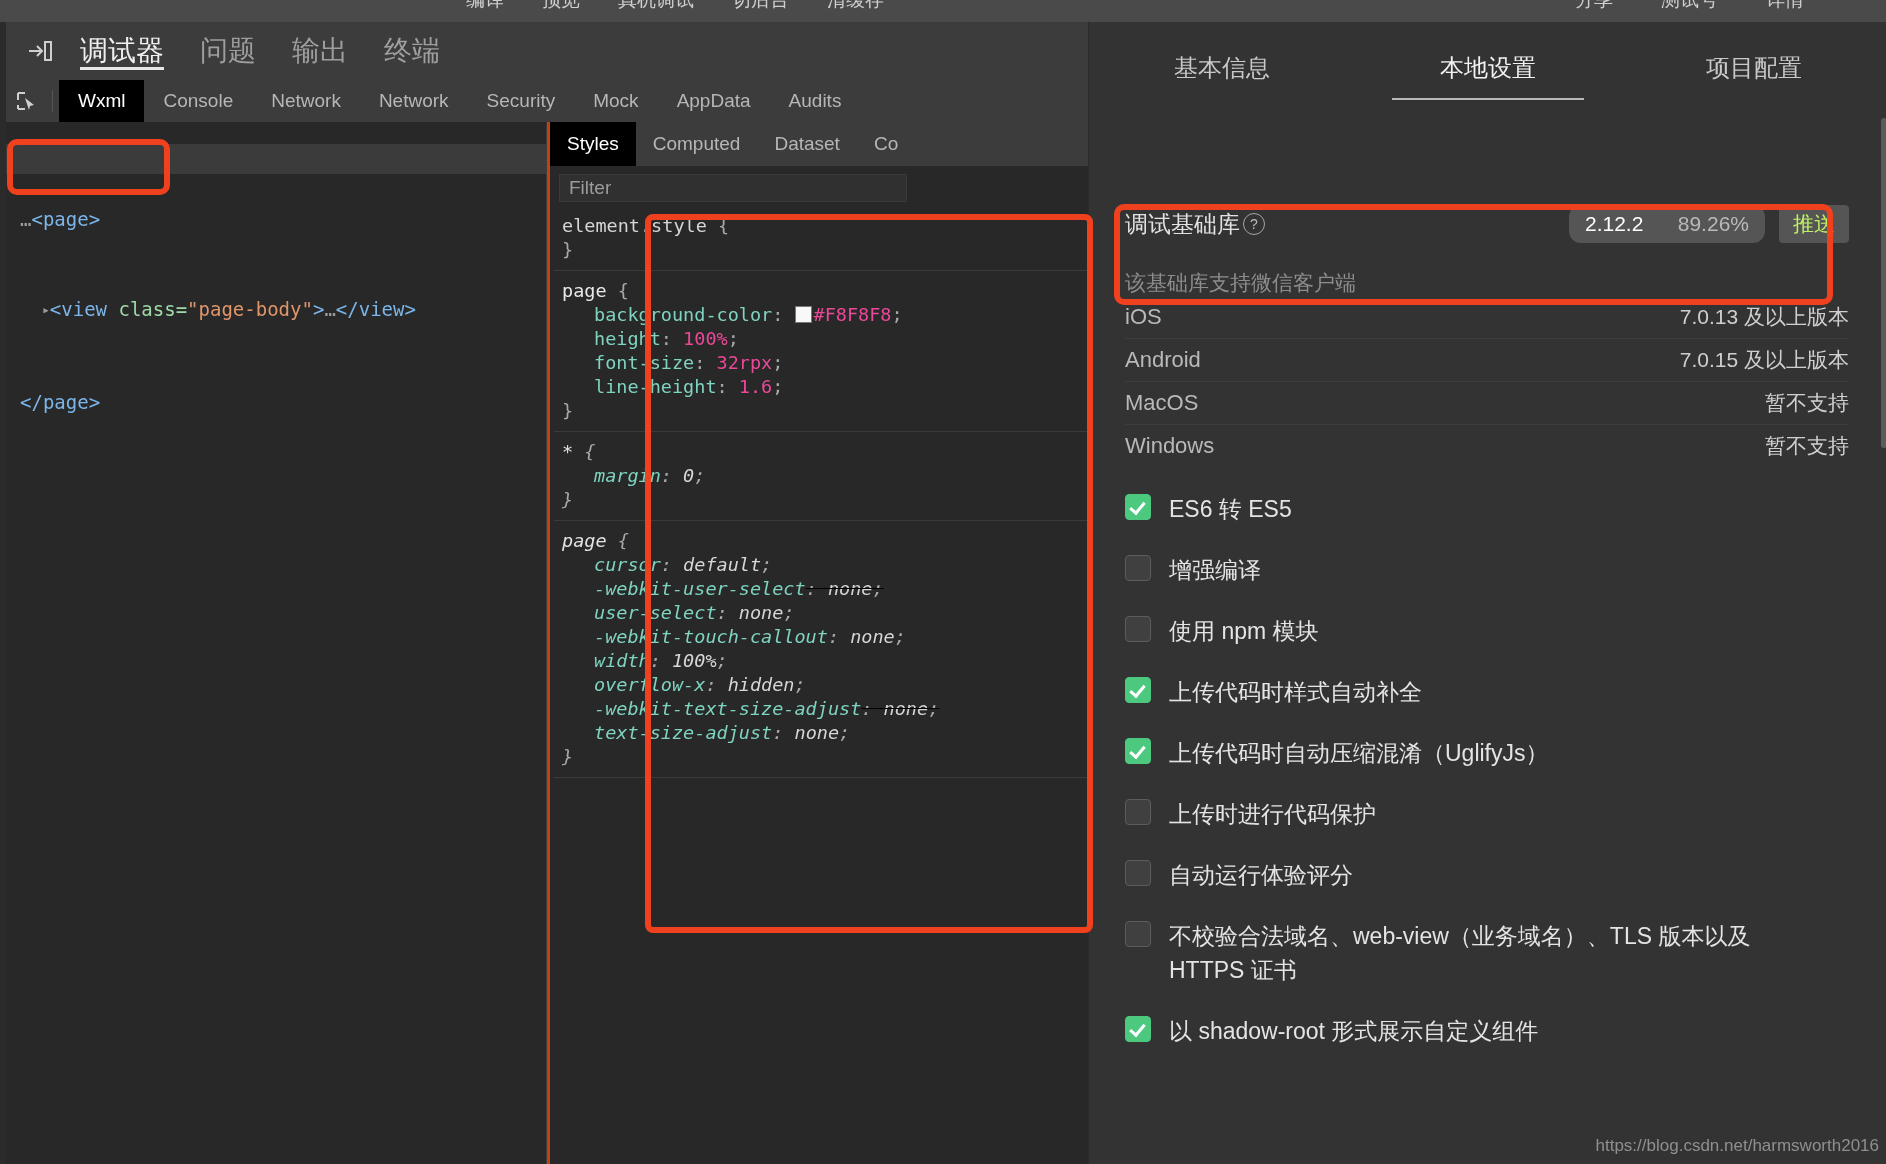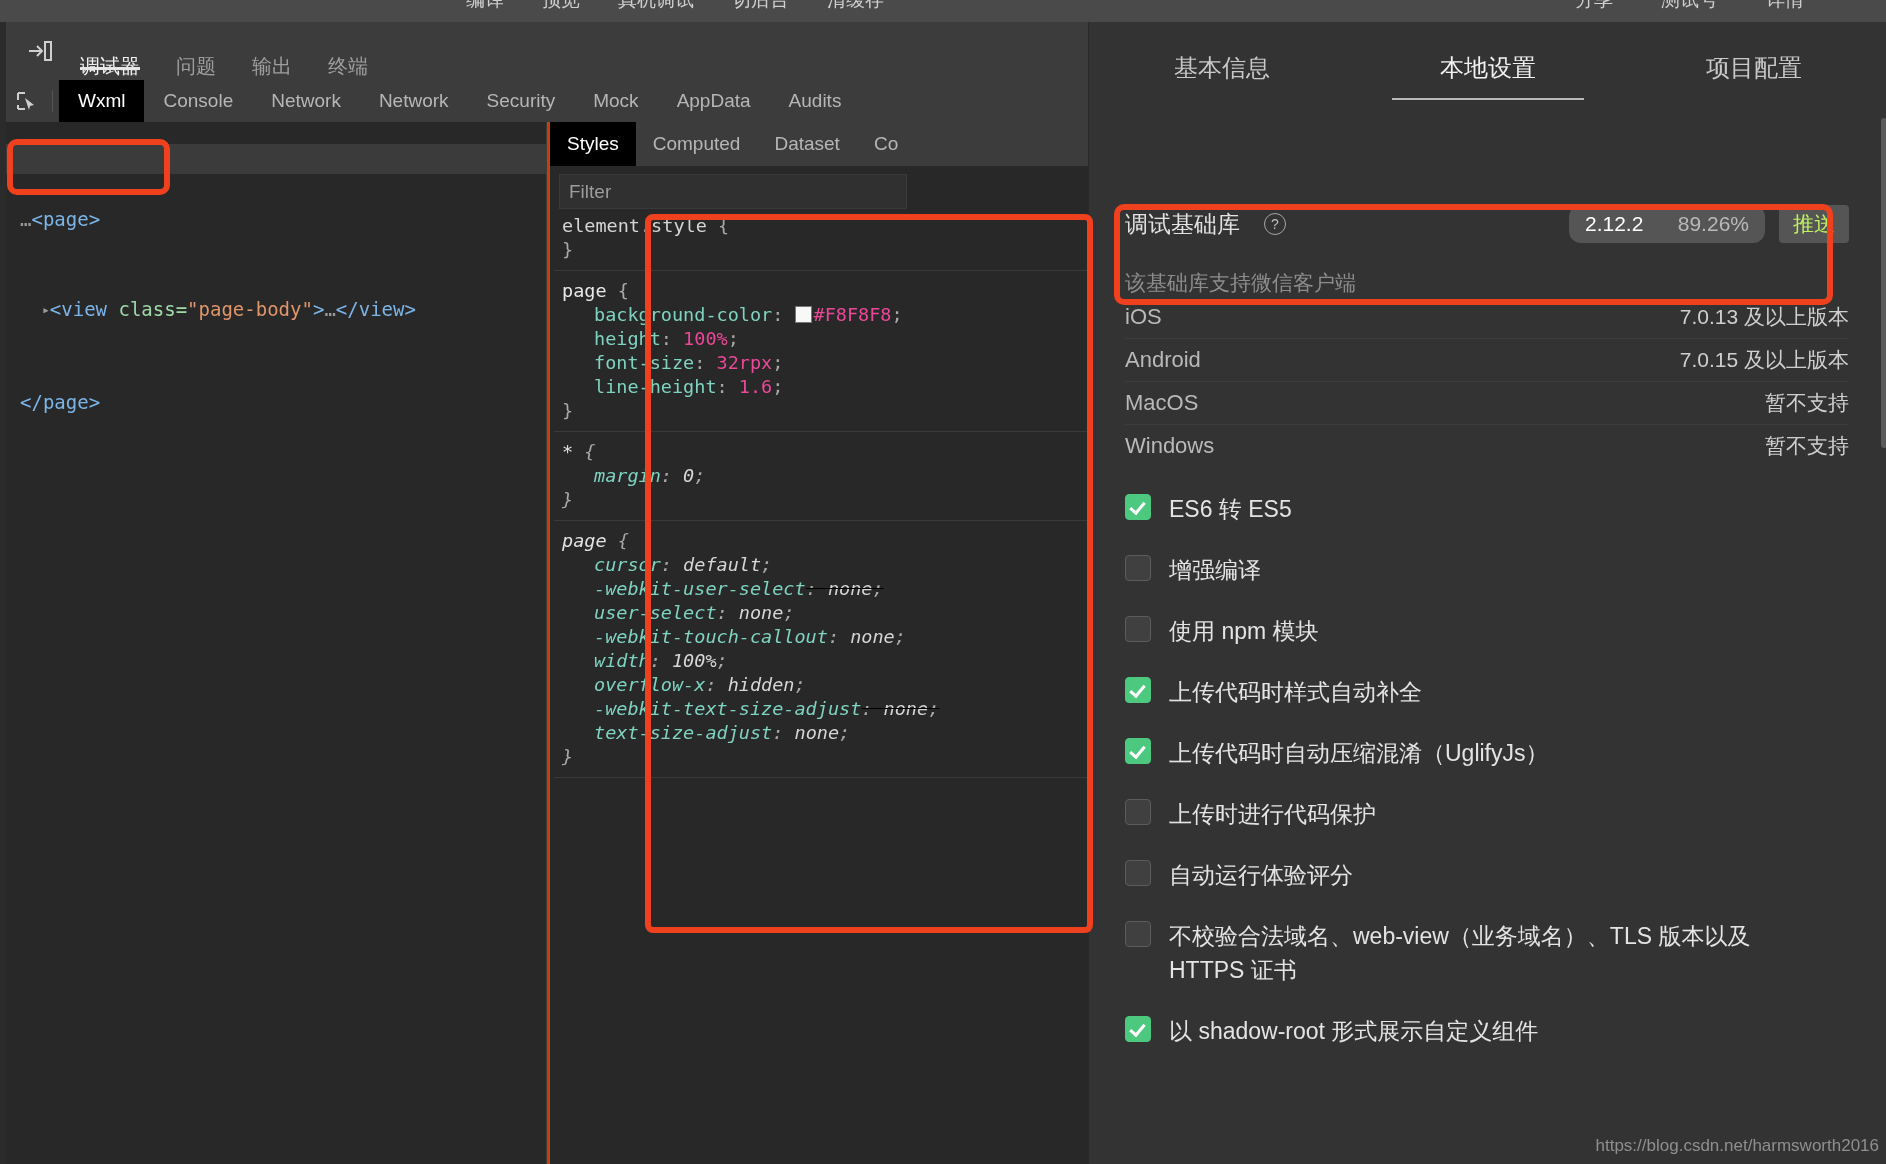--- a/index.html
+++ b/index.html
@@ -51,22 +51,22 @@
   .dock-icon {
     width: 44px; margin-left: 12px;
     display: flex; align-items: center; justify-content: center;
     color: #cfcfcf;
   }
   .dt-row1-tabs { display: flex; align-items: flex-end; height: 100%; }
   .dt-row1-tab {
     position: relative;
     padding: 0 18px;
     height: 100%;
-    display: flex; align-items: flex-end;
-    color: #9e9e9e; font-size: 20px;
+    display: flex; align-items: center;
+    color: #9e9e9e; font-size: 28px;
     white-space: nowrap;
   }
   .dt-row1-tab.active { color: #f0f0f0; }
   .dt-row1-tab.active::after {
     content: ""; position: absolute;
     left: 18px; right: 18px; bottom: 10px; height: 3px;
     background: #e6e6e6;
   }
 
   
@@ -133,21 +133,21 @@
     border-bottom: 1px solid #2a2a2a;
   }
   .styles-tab {
     padding: 0 17px; display: flex; align-items: center;
     color: #b6b6b6; font-size: 19px; white-space: nowrap;
   }
   .styles-tab.active { background: #000; color: #fff; }
 
   .filter-bar {
     position: absolute; left: 9px; top: 52px;
-    width: 348px; height: 35px;
+    width: 348px; height: 28px;
     background: #303030;
     border: 1px solid #3a3a3a;
     display: flex; align-items: center;
     padding-left: 9px;
     box-sizing: border-box;
   }
   .filter-bar span { color: #9c9c9c; font-size: 19px; }
 
   .rules {
     position: absolute; left: 4px; top: 84px; right: 0;
@@ -205,21 +205,21 @@
     background: #5b5b5b; border-radius: 3px;
   }
 
   .baselib-row {
     position: absolute; left: 36px; top: 160px;
     width: 724px; height: 84px;
     display: flex; align-items: center;
   }
   .baselib-label {
     color: #e2e2e2; font-size: 23px;
-    display: flex; align-items: center; gap: 24px;
+    display: flex; align-items: center; gap: 3px;
   }
   .q-mark {
     display: inline-flex; align-items: center; justify-content: center;
     width: 20px; height: 20px; border-radius: 50%;
     border: 1.5px solid #a5a5a5; color: #bdbdbd;
     font-size: 14px; line-height: 1;
   }
   .baselib-right {
     margin-left: auto; display: flex; align-items: center; gap: 14px;
   }

